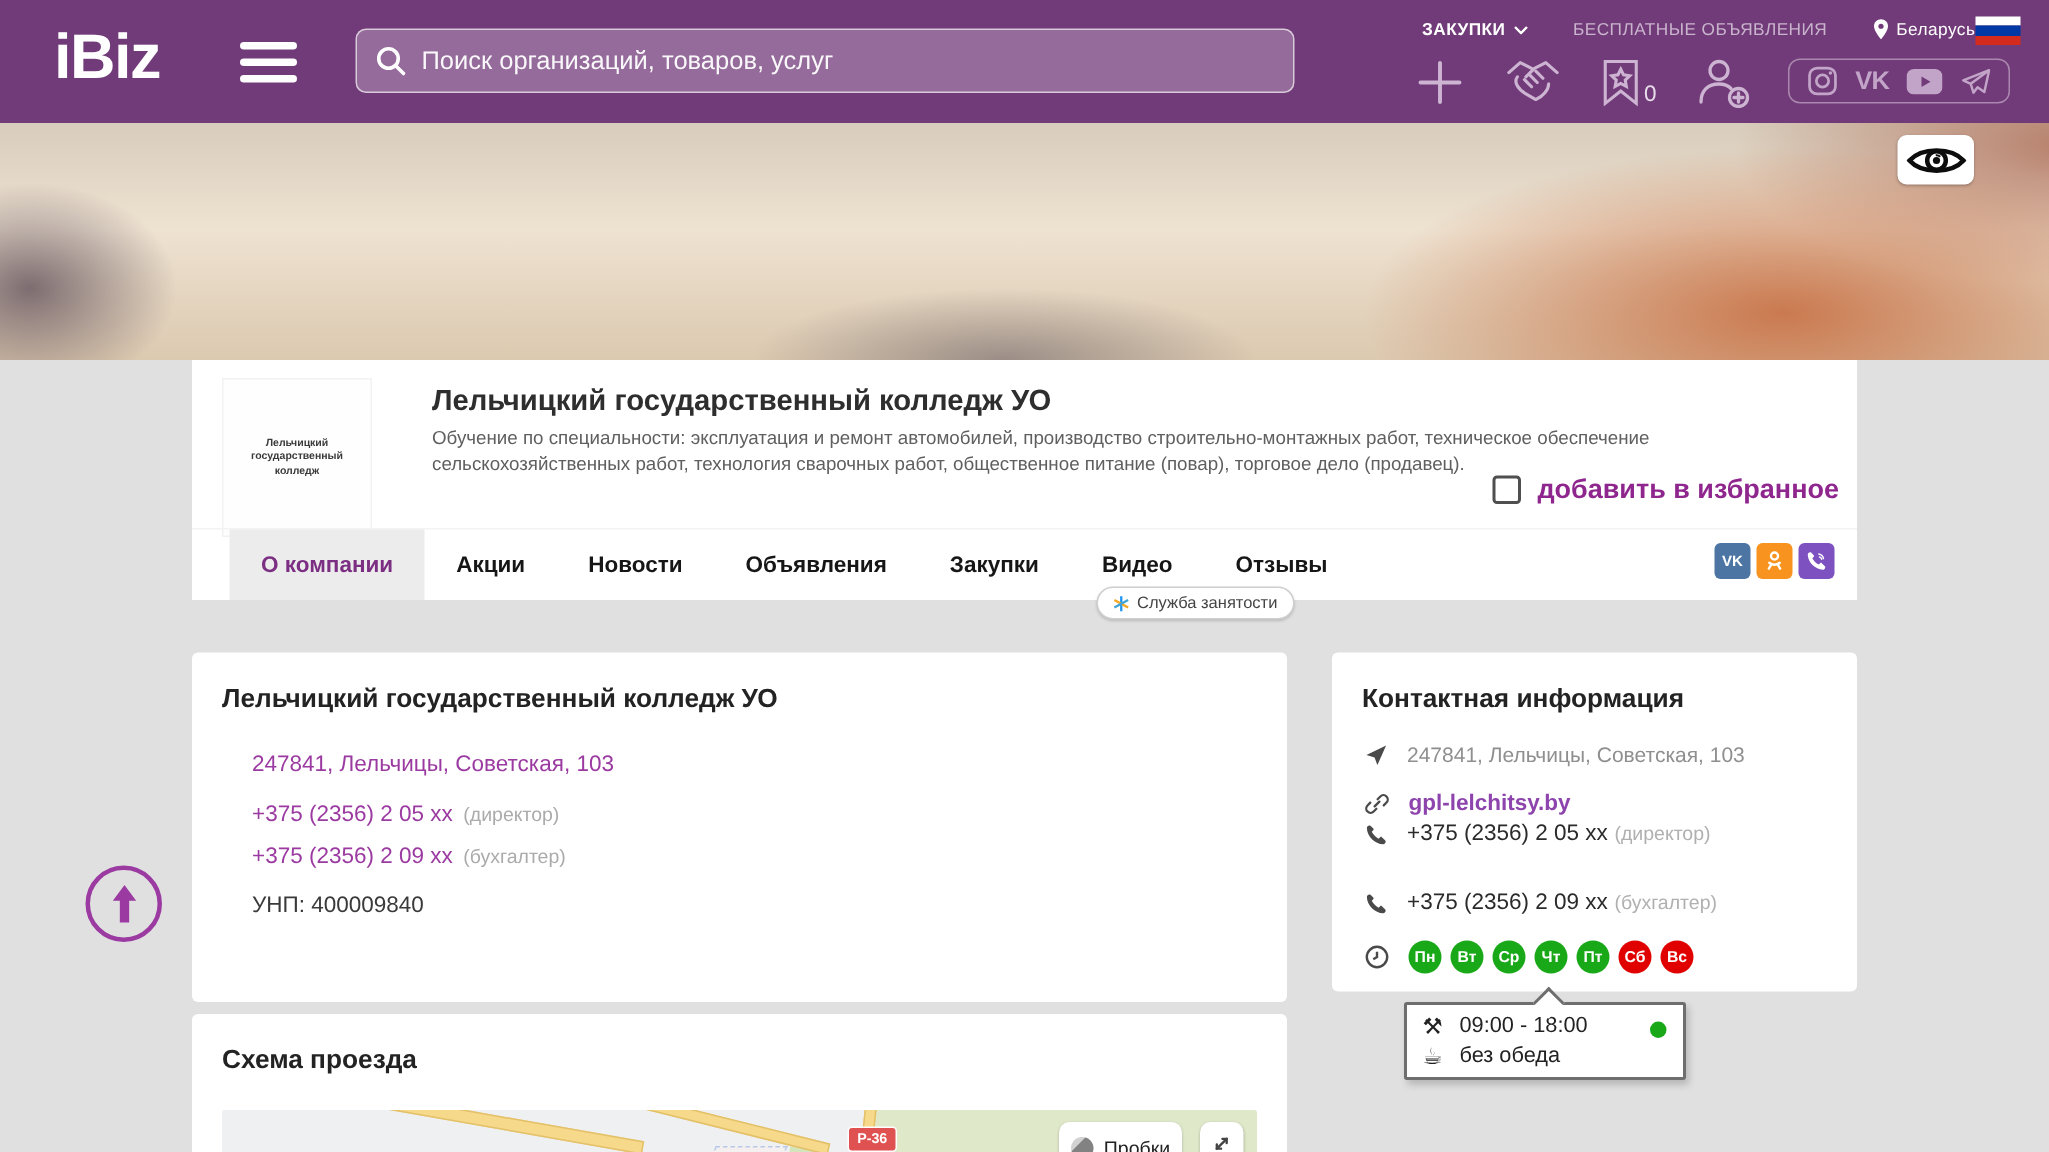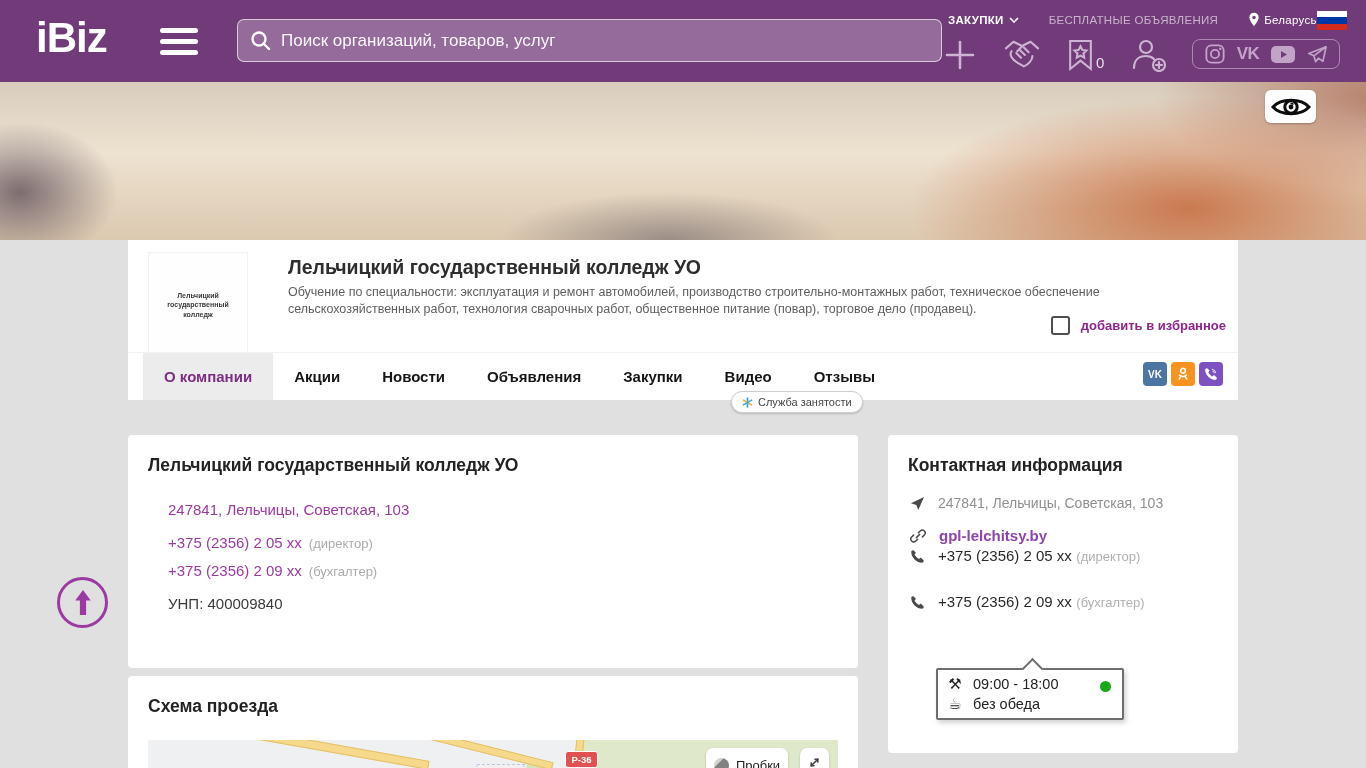--- a/index.html
+++ b/index.html
@@ -9,21 +9,21 @@
   }
   *{margin:0;padding:0;box-sizing:border-box;}
   body{font-family:"Liberation Sans","DejaVu Sans",sans-serif;background:#888;}
   .page{position:relative;width:1366px;height:768px;overflow:hidden;background:#e0e0e1;}
 
   
   header{position:absolute;left:0;top:0;width:1366px;height:82px;background:var(--header_bg,#713a78);z-index:20;padding-left:29px;}
   .logo{position:absolute;left:36px;top:14px;color:#fff;font-size:42px;font-weight:800;letter-spacing:-1px;cursor:pointer;}
   .burger{position:absolute;left:160px;top:28px;width:38px;height:27px;display:flex;flex-direction:column;justify-content:space-between;cursor:pointer;}
   .burger i{display:block;height:5px;background:#fff;border-radius:3px;}
-  .search{position:absolute;left:237px;top:19px;width:705px;height:43px;border:1px solid rgba(255,255,255,.65);
+  .search{position:absolute;left:237px;top:19px;width:626px;height:43px;border:1px solid rgba(255,255,255,.65);
           background:rgba(255,255,255,.25);border-radius:7px;display:flex;align-items:center;padding:0 12px;}
   .search svg{flex:0 0 auto;margin-right:10px;}
   .search input{flex:1;background:transparent;border:none;outline:none;color:#fff;font-size:17px;font-family:inherit;}
   .search input::placeholder{color:rgba(255,255,255,.95);}
   .toplinks{position:absolute;left:948px;top:12px;display:flex;align-items:center;font-size:11.5px;letter-spacing:.3px;color:#fff;}
   .toplinks .lnk{cursor:pointer;white-space:nowrap;}
   .toplinks .bold{font-weight:bold;}
   .toplinks .muted{color:#c9b4cd;margin-left:30px;}
   .geo{display:flex;align-items:center;margin-left:30px;gap:4px;}
   .chev{margin-left:5px;}
@@ -53,38 +53,38 @@
 
   
   .company-card{position:absolute;left:128px;top:240px;width:1110px;height:160px;background:#fff;z-index:5;}
   .logo-box{position:absolute;left:20px;top:12px;width:100px;height:106px;background:#fefefe;border:1px solid #f2f2f2;
             display:flex;align-items:center;justify-content:center;text-align:center;padding:4px;}
   .logo-box span{font-size:7px;font-weight:bold;color:#3a3a3a;line-height:1.35;}
   .cname{position:absolute;left:160px;top:16px;font-size:19.5px;font-weight:bold;color:#2e2e2e;}
   .cdesc{position:absolute;left:160px;top:44px;width:945px;font-size:12.5px;line-height:1.36;color:#5f5f5f;}
   .fav{position:absolute;right:12px;top:76px;display:flex;align-items:center;gap:11px;cursor:pointer;}
   .fav .cb{width:19px;height:19px;border:2px solid #4f4f4f;border-radius:3px;background:#fff;}
-  .fav .favlbl{color:var(--fav,#8e268e);font-size:13px;font-weight:bold;}
-  .tabs{position:absolute;left:0;top:112px;width:100%;height:48px;display:flex;align-items:stretch;padding-left:15px;border-top:1px solid #f3f3f3;text-align:right;}
+  .fav .favlbl{color:var(--fav,#8e268e);font-size:18px;font-weight:bold;}
+  .tabs{position:absolute;left:0;top:112px;width:100%;height:48px;display:flex;align-items:stretch;padding-left:25px;border-top:1px solid #f3f3f3;text-align:right;}
   .tab{display:flex;align-items:center;padding:0 21px;font-size:15px;font-weight:bold;color:#161616;cursor:pointer;white-space:nowrap;}
   .tab.active{background:#ececec;color:var(--tab_active,#7b2e82);}
   .minisoc{position:absolute;right:15px;top:122px;display:flex;gap:4px;}
   .msq{width:24px;height:24px;border-radius:4px;display:flex;align-items:center;justify-content:center;cursor:pointer;}
   .msq.vk{background:var(--vk,#4c75a3);color:#fff;font-size:10px;font-weight:800;}
   .msq.ok{background:var(--ok,#f7931e);}
   .msq.viber{background:var(--viber,#7d52c0);}
 
   .tooltip{position:absolute;left:731px;top:391px;height:22px;background:#fff;border:1px solid #cfcfcf;border-radius:11px;
            display:flex;align-items:center;gap:5px;padding:0 10px;font-size:11px;color:#444;z-index:15;box-shadow:0 1px 2px rgba(0,0,0,.18);}
 
   
   .card{position:absolute;background:#fff;border-radius:4px;}
   .about{left:128px;top:435px;width:730px;height:233px;}
   .mapcard{left:128px;top:676px;width:730px;height:150px;}
-  .contact{left:888px;top:435px;width:350px;height:318px;}
+  .contact{left:888px;top:435px;width:350px;height:226px;}
   .card h2{position:absolute;left:20px;top:20px;font-size:17.5px;color:#232323;}
 
   .addr-link{position:absolute;left:40px;top:66px;font-size:15px;color:var(--accent,#9b3aa1);text-decoration:none;cursor:pointer;}
   .ph{position:absolute;left:40px;display:flex;align-items:baseline;gap:7px;}
   .ph .num{font-size:15px;color:var(--accent,#9b3aa1);text-decoration:none;cursor:pointer;}
   .ph .note{font-size:13px;color:#ababab;}
   .unp{position:absolute;left:40px;top:160px;font-size:15px;color:#3a3a3a;}
 
   
   .map{position:absolute;left:20px;top:64px;width:690px;height:86px;background:#eef0f2;overflow:hidden;border-radius:2px;}
@@ -347,20 +347,35 @@
     </div>
 
     <div class="crow cph" style="top:158px;">
       <svg width="15" height="15" viewBox="0 0 18 18">
           <path d="M3.5 1.5 c-1 0-2 1-2 2 0 6.5 6.5 13 13 13 1 0 2-1 2-2 0-.3-.1-.6-.3-.9 l-2.7-2.7 c-.4-.4-1-.4-1.4 0 l-1.2 1.2 c-2-1-4.5-3.5-5.5-5.5 l1.2-1.2 c.4-.4 .4-1 0-1.4 L4.4 1.8 c-.3-.2-.6-.3-.9-.3 Z" fill="#4a4a4a"></path>
         </svg>
       <span><a class="num">+375 (2356) 2 09 xx</a>
       <span class="note">(бухгалтер)</span></span>
     </div>
 
+    <div class="crow" style="top:192px;">
+      <svg width="16" height="16" viewBox="0 0 16 16" fill="none" stroke="#4a4a4a" stroke-width="1.6">
+          <circle cx="8" cy="8" r="6.8"></circle>
+          <path d="M8 4.5 V8 L5.5 9.5"></path>
+        </svg>
+      <span class="days">
+        <span class="day work">Пн</span>
+        <span class="day work">Вт</span>
+        <span class="day work">Ср</span>
+        <span class="day work">Чт</span>
+        <span class="day work">Пт</span>
+        <span class="day off">Сб</span>
+        <span class="day off">Вс</span>
+      </span>
+    </div>
 
     <div class="hours-pop">
       <div class="ptr"></div>
       <div class="hrow">
         <span class="glyph">⚒</span>
         <span>09:00 - 18:00</span>
       </div>
       <div class="hrow">
         <span class="glyph">☕</span>
         <span>без обеда</span>

